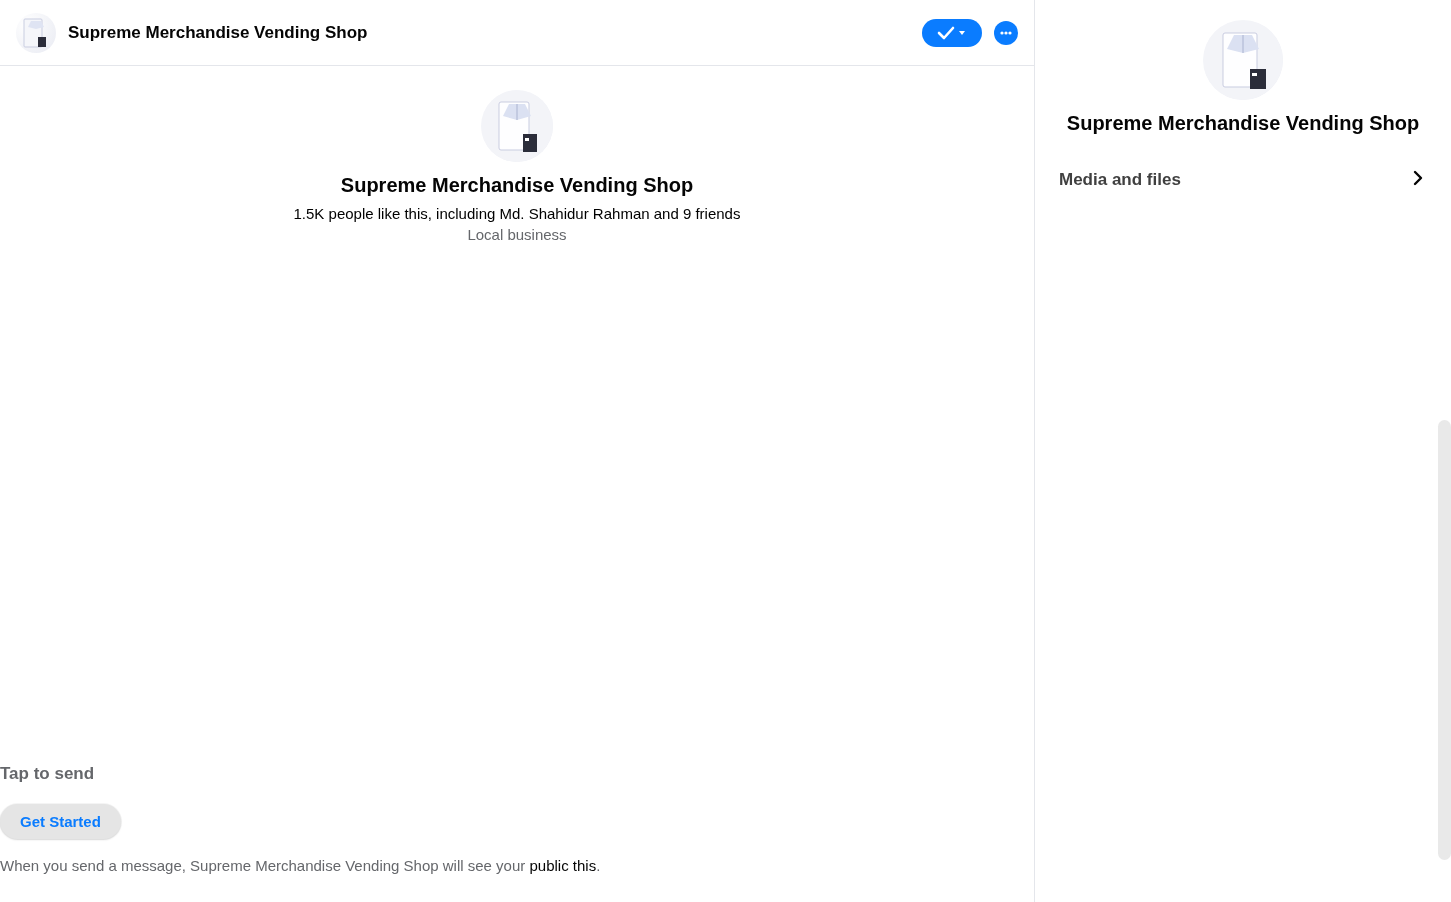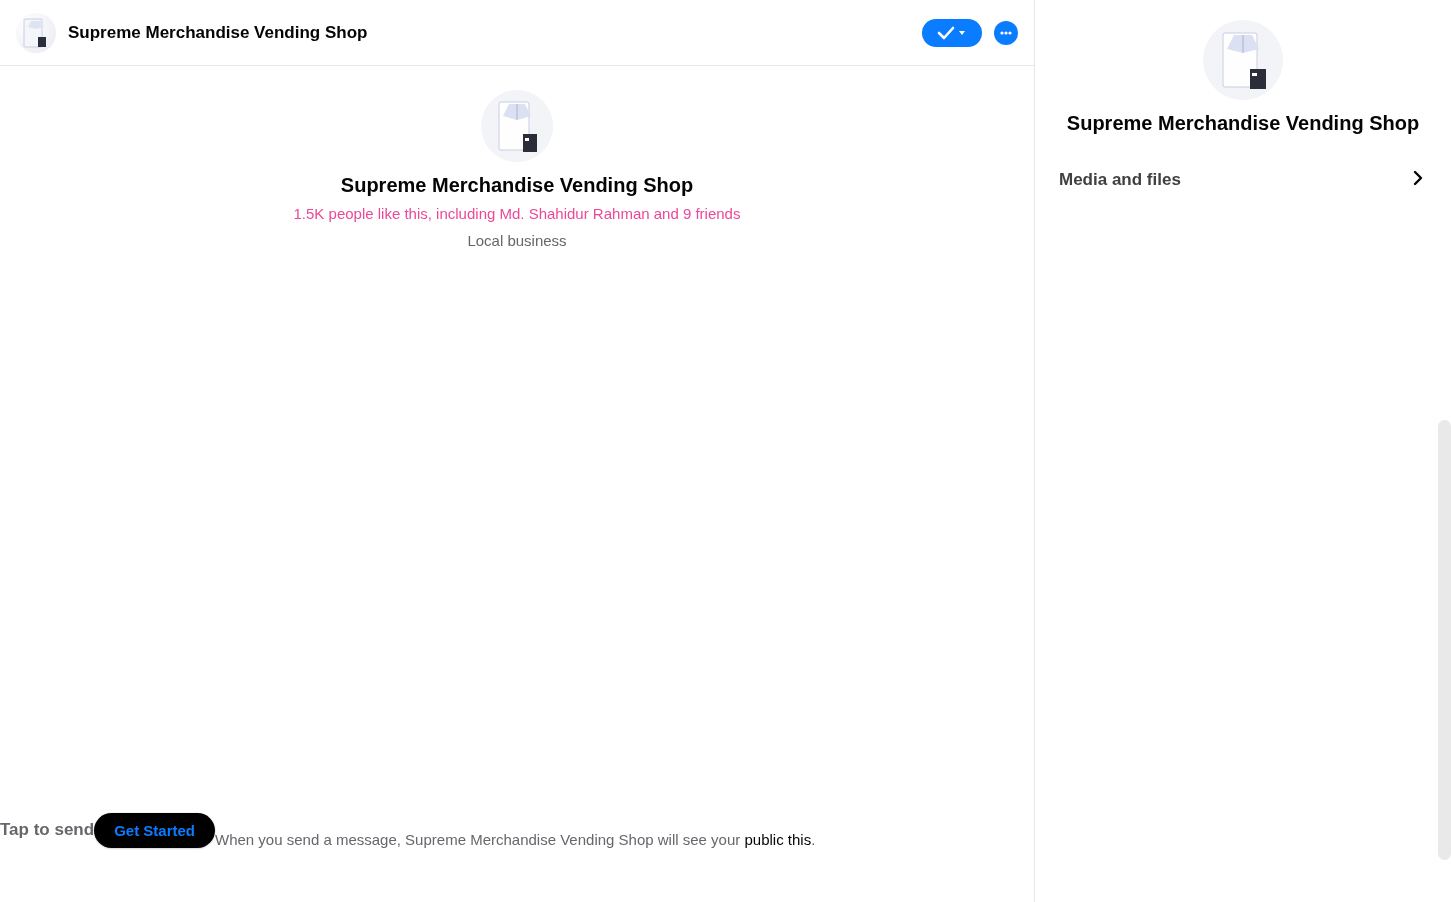--- a/index.html
+++ b/index.html
@@ -75,44 +75,44 @@
     padding-top: 24px;
   }
   .intro-title {
     font-size: 20px;
     font-weight: 700;
     color: #050505;
     margin-top: 12px;
   }
   .intro-sub {
     font-size: 15px;
-    color: #ec4899;
+    color: #000000;
     margin-top: 8px;
   }
   .intro-sub2 {
     font-size: 15px;
     color: #65676b;
-    margin-top: 10px;
+    margin-top: 4px;
     text-align: center;
   }
   .spacer { flex: 1; }
   .bottom-block {
     display: flex;
-    flex-direction: row;
-    align-items: center;
-    padding-bottom: 36px;
+    flex-direction: column;
+    align-items: flex-start;
+    padding-bottom: 28px;
   }
   .tap-to-send {
     font-size: 17px;
     font-weight: 600;
     color: #65676b;
     margin-bottom: 20px;
   }
   .get-started-btn {
-    background: #000000;
+    background: #e5e5e5;
     border: none;
     border-radius: 20px;
     padding: 9px 20px;
     font-size: 15px;
     font-weight: 600;
     color: #0a7cff;
     cursor: pointer;
     box-shadow: 0 1px 2px rgba(0,0,0,0.12), 0 0 0 1px rgba(0,0,0,0.04);
     margin-bottom: 18px;
   }

